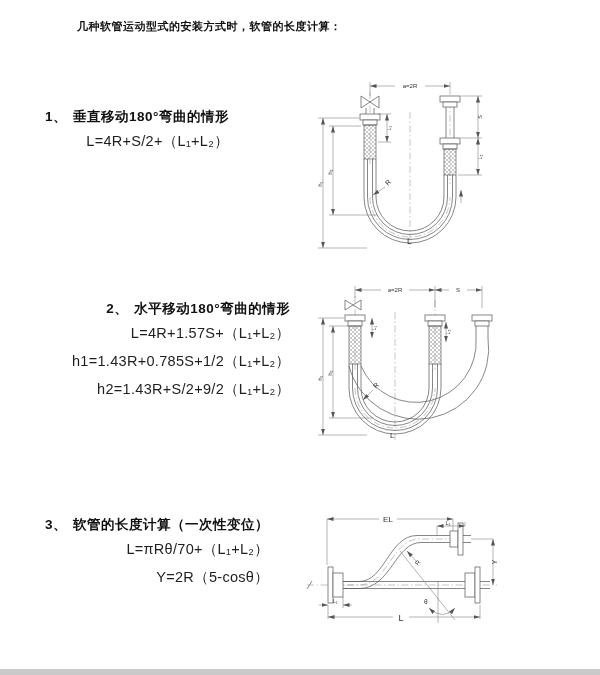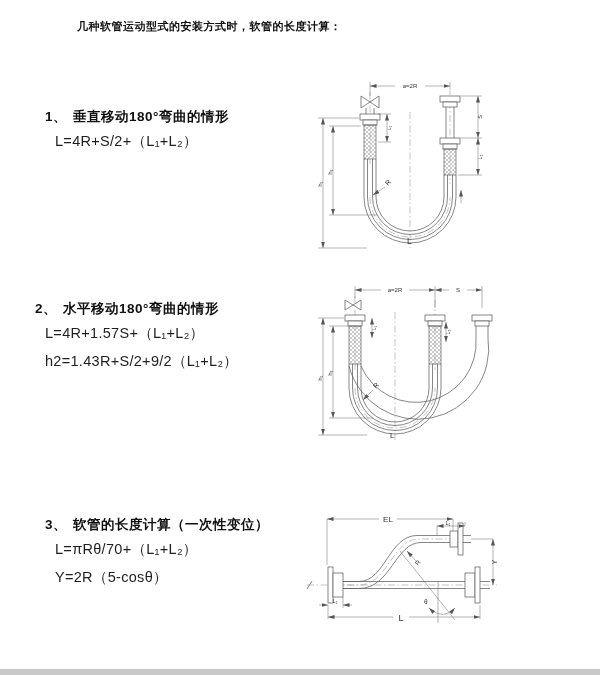--- a/index.html
+++ b/index.html
@@ -1,23 +1,23 @@
 <!DOCTYPE html>
 <html><head>
 <meta charset="utf-8">
 <style>
   html,body{margin:0;padding:0;}
   body{width:600px;height:675px;background:#ffffff;position:relative;overflow:hidden;
        font-family:"Liberation Sans",sans-serif;color:#1a1a1a;}
   .page-title{position:absolute;left:35px;top:19px;font-size:11px;font-weight:bold;
               letter-spacing:.5px;color:#111;margin-left:42px;}
-  .section{position:absolute;}
+  .section{position:absolute;text-align:right;}
   .sec-heading{font-size:13.5px;font-weight:bold;color:#111;line-height:20px;letter-spacing:.5px;}
   .sec-heading .num{margin-right:6px;}
-  .formula{font-size:14.5px;line-height:28px;color:#1f1f1f;margin-left:10px;letter-spacing:.3px;}
+  .formula{font-size:14.5px;line-height:28px;color:#1f1f1f;margin-left:37px;letter-spacing:.3px;}
   .diagram{position:absolute;}
   svg{display:block;}
   svg .ln{stroke:#5f5f5f;stroke-width:.75;fill:none;}
   svg .fit{stroke:#5f5f5f;stroke-width:.75;fill:#ffffff;}
   svg .braid{stroke:#5f5f5f;stroke-width:.7;}
   svg .cl{stroke:#8a8a8a;stroke-width:.5;fill:none;stroke-dasharray:7 2.5 1.5 2.5;}
   svg .dim{stroke:#6a6a6a;stroke-width:.5;fill:none;}
   svg text{fill:#333;font-family:"Liberation Sans","DejaVu Sans",sans-serif;}
   .footer-strip{position:absolute;left:0;top:669px;width:600px;height:6px;background:#c9c9c9;}
 </style>
@@ -31,20 +31,21 @@
     <span class="num">1、</span><span>垂直移动180°弯曲的情形</span>
   </div>
   <div class="formula">L=4R+S/2+（L₁+L₂）</div>
 </div>
 
 <div class="section" style="left:35px;top:299px;">
   <div class="sec-heading">
     <span class="num">2、</span><span>水平移动180°弯曲的情形</span>
   </div>
   <div class="formula">L=4R+1.57S+（L₁+L₂）</div>
+  <div class="formula">h1=1.43R+0.785S+1/2（L₁+L₂）</div>
   <div class="formula">h2=1.43R+S/2+9/2（L₁+L₂）</div>
 </div>
 
 <div class="section" style="left:45px;top:515px;">
   <div class="sec-heading">
     <span class="num">3、</span><span>软管的长度计算（一次性变位）</span>
   </div>
   <div class="formula">L=πRθ/70+（L₁+L₂）</div>
   <div class="formula">Y=2R（5-cosθ）</div>
 </div>

